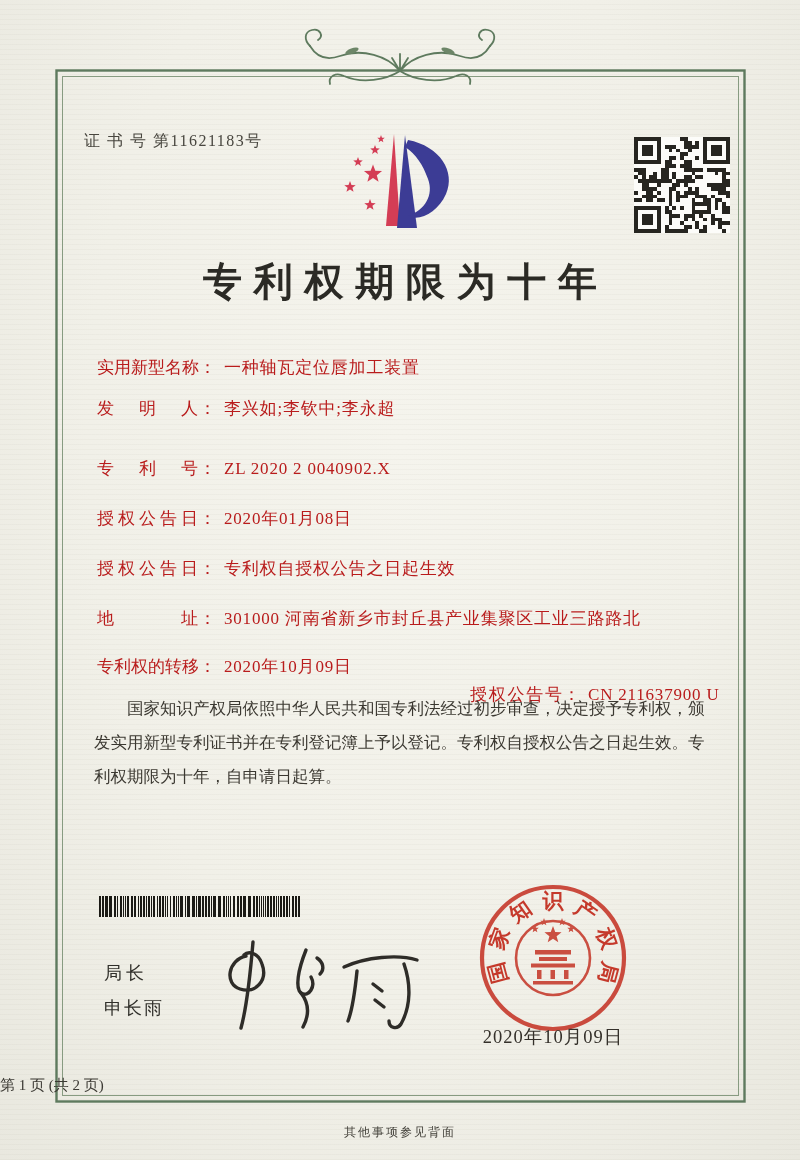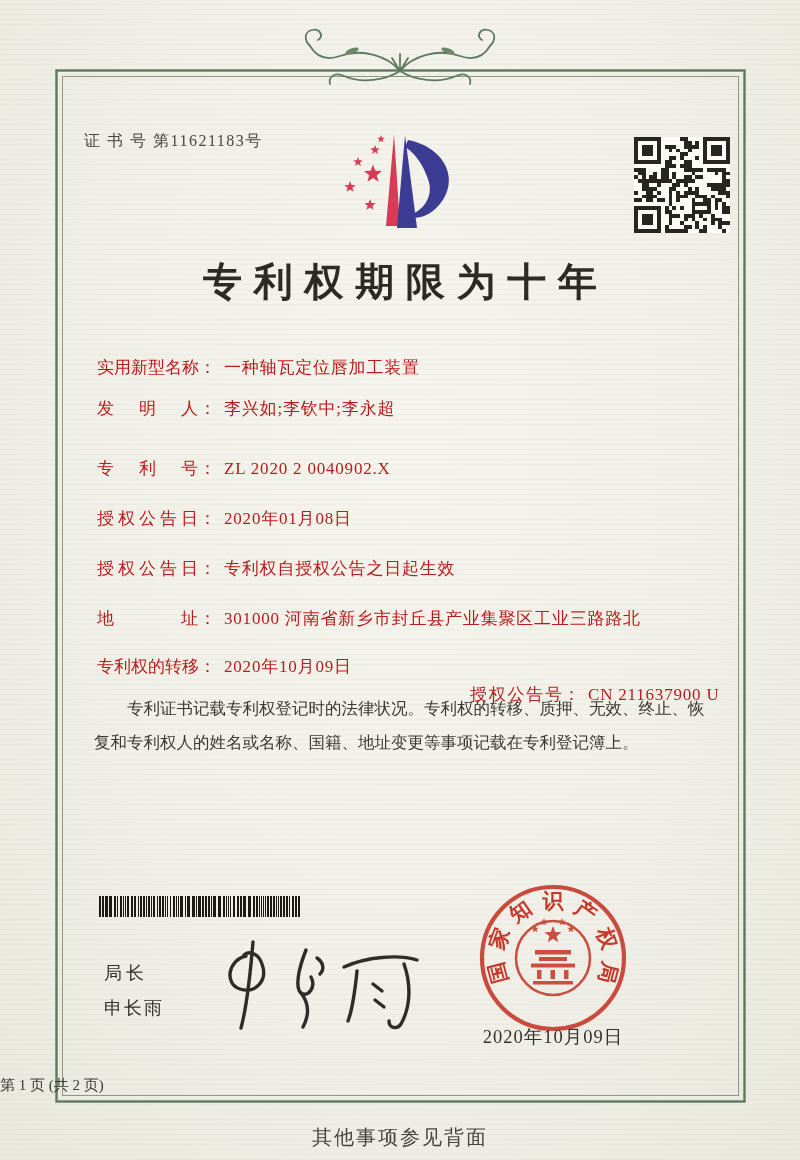--- a/index.html
+++ b/index.html
@@ -40,21 +40,21 @@
   .sc0{transform:rotate(-105deg) translateY(-57px);}
   .sc1{transform:rotate(-70deg)  translateY(-57px);}
   .sc2{transform:rotate(-35deg)  translateY(-57px);}
   .sc3{transform:rotate(0deg)    translateY(-57px);}
   .sc4{transform:rotate(35deg)   translateY(-57px);}
   .sc5{transform:rotate(70deg)   translateY(-57px);}
   .sc6{transform:rotate(105deg)  translateY(-57px);}
   .seal-date{left:468px;top:1024px;width:170px;text-align:center;font-size:18.5px;
              color:#34302a;letter-spacing:1px;}
   .page-info{left:0;right:0;top:1076px;font-size:15px;color:#3b3933;}
-  .back-note{left:0;right:0;top:1124px;text-align:center;font-size:20px;color:#45433c;letter-spacing:2px;}
+  .back-note{left:0;right:0;top:1124px;text-align:center;font-size:12px;color:#45433c;letter-spacing:2px;}
 </style>
 </head>
 <body>
 
 <svg id="frame" viewBox="0 0 800 1160">
   <rect x="56.5" y="70.5" width="688" height="1031" fill="none" stroke="#5e7a5e" stroke-width="2.4"></rect>
   <rect x="62.5" y="76.5" width="676" height="1019" fill="none" stroke="#879b81" stroke-width="1"></rect>
   <g id="flour" stroke="#5e7a5e" fill="none" stroke-width="1.8" stroke-linecap="round">
     <path d="M400 71 C388 56 362 48 340 56 C326 61 316 56 310 46"></path>
     <path d="M400 71 C412 56 438 48 460 56 C474 61 484 56 490 46"></path>
@@ -328,21 +328,21 @@
   <span class="flabel">地址</span><span class="fcolon">：</span><span class="fvalue">301000 河南省新乡市封丘县产业集聚区工业三路路北</span>
 </div>
 <div class="abs field-row" style="top:655px">
   <span class="flabel">专利权的转移</span><span class="fcolon">：</span><span class="fvalue">2020年10月09日</span>
   <span class="pair2">
     <span class="flabel" style="width:92px">授权公告号</span><span class="fcolon">：</span><span class="fvalue">CN 211637900 U</span>
   </span>
 </div>
 
 <div class="abs paras">
-  <p>专利证书记载专利权登记时的法律状况。专利权的转移、质押、无效、终止、恢复和专利权人的姓名或名称、国籍、地址变更等事项记载在专利登记簿上。</p>
+  <p>国家知识产权局依照中华人民共和国专利法经过初步审查，决定授予专利权，颁发实用新型专利证书并在专利登记簿上予以登记。专利权自授权公告之日起生效。专利权期限为十年，自申请日起算。</p>
 </div>
 
 <div class="abs barcode" id="barcode"><i style="width: 2px; margin-right: 1px;"></i><i style="width: 2px; margin-right: 1px;"></i><i style="width: 3px; margin-right: 1px;"></i><i style="width: 3px; margin-right: 2px;"></i><i style="width: 2px; margin-right: 1px;"></i><i style="width: 1px; margin-right: 2px;"></i><i style="width: 2px; margin-right: 1px;"></i><i style="width: 1px; margin-right: 1px;"></i><i style="width: 1px; margin-right: 1px;"></i><i style="width: 2px; margin-right: 2px;"></i><i style="width: 2px; margin-right: 1px;"></i><i style="width: 2px; margin-right: 2px;"></i><i style="width: 1px; margin-right: 1px;"></i><i style="width: 2px; margin-right: 1px;"></i><i style="width: 2px; margin-right: 1px;"></i><i style="width: 1px; margin-right: 1px;"></i><i style="width: 2px; margin-right: 1px;"></i><i style="width: 1px; margin-right: 1px;"></i><i style="width: 2px; margin-right: 2px;"></i><i style="width: 1px; margin-right: 1px;"></i><i style="width: 2px; margin-right: 1px;"></i><i style="width: 2px; margin-right: 1px;"></i><i style="width: 1px; margin-right: 1px;"></i><i style="width: 1px; margin-right: 2px;"></i><i style="width: 1px; margin-right: 2px;"></i><i style="width: 2px; margin-right: 1px;"></i><i style="width: 1px; margin-right: 1px;"></i><i style="width: 1px; margin-right: 1px;"></i><i style="width: 3px; margin-right: 2px;"></i><i style="width: 1px; margin-right: 1px;"></i><i style="width: 3px; margin-right: 2px;"></i><i style="width: 3px; margin-right: 1px;"></i><i style="width: 1px; margin-right: 1px;"></i><i style="width: 3px; margin-right: 1px;"></i><i style="width: 2px; margin-right: 1px;"></i><i style="width: 2px; margin-right: 1px;"></i><i style="width: 2px; margin-right: 1px;"></i><i style="width: 1px; margin-right: 1px;"></i><i style="width: 3px; margin-right: 2px;"></i><i style="width: 3px; margin-right: 2px;"></i><i style="width: 2px; margin-right: 1px;"></i><i style="width: 1px; margin-right: 1px;"></i><i style="width: 1px; margin-right: 1px;"></i><i style="width: 1px; margin-right: 2px;"></i><i style="width: 2px; margin-right: 2px;"></i><i style="width: 2px; margin-right: 1px;"></i><i style="width: 2px; margin-right: 1px;"></i><i style="width: 3px; margin-right: 2px;"></i><i style="width: 3px; margin-right: 2px;"></i><i style="width: 2px; margin-right: 1px;"></i><i style="width: 2px; margin-right: 1px;"></i><i style="width: 1px; margin-right: 1px;"></i><i style="width: 1px; margin-right: 1px;"></i><i style="width: 1px; margin-right: 1px;"></i><i style="width: 1px; margin-right: 1px;"></i><i style="width: 2px; margin-right: 1px;"></i><i style="width: 2px; margin-right: 1px;"></i><i style="width: 2px; margin-right: 1px;"></i><i style="width: 1px; margin-right: 1px;"></i><i style="width: 1px; margin-right: 1px;"></i><i style="width: 2px; margin-right: 1px;"></i><i style="width: 2px; margin-right: 1px;"></i><i style="width: 2px; margin-right: 1px;"></i><i style="width: 1px; margin-right: 2px;"></i><i style="width: 2px; margin-right: 1px;"></i><i style="width: 2px; margin-right: 1px;"></i><i style="width: 2px; margin-right: 1px;"></i></div>
 
 <div class="abs signer-title">局长</div>
 <div class="abs signer-name">申长雨</div>
 
 <svg id="sig" class="abs" viewBox="0 0 212 100" fill="none" stroke="#2e2c28" stroke-width="3.4" stroke-linecap="round">
   <path d="M30 20 C12 24 8 48 24 53 C40 58 52 44 46 28 C42 16 32 15 28 19"></path>
   <path d="M37 6 C35 30 31 70 25 92"></path>

